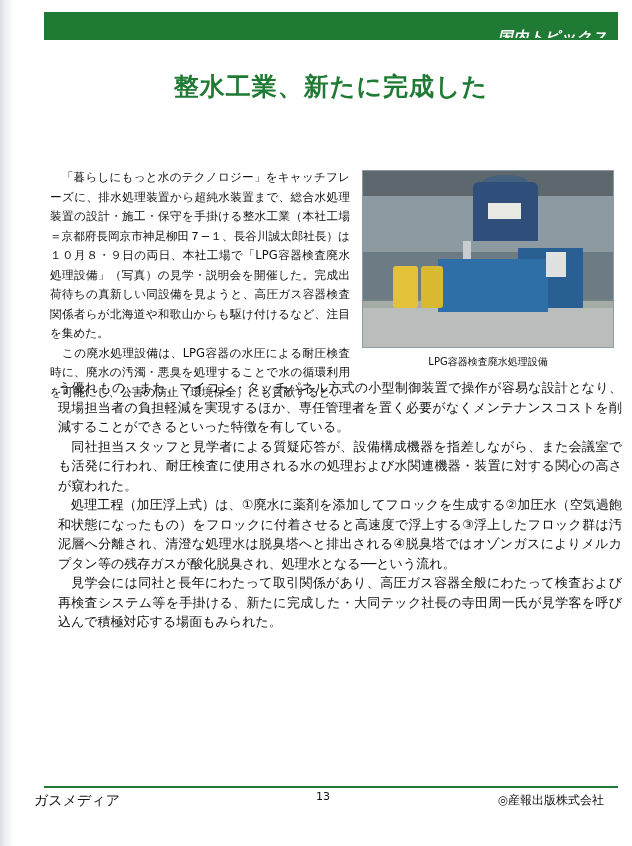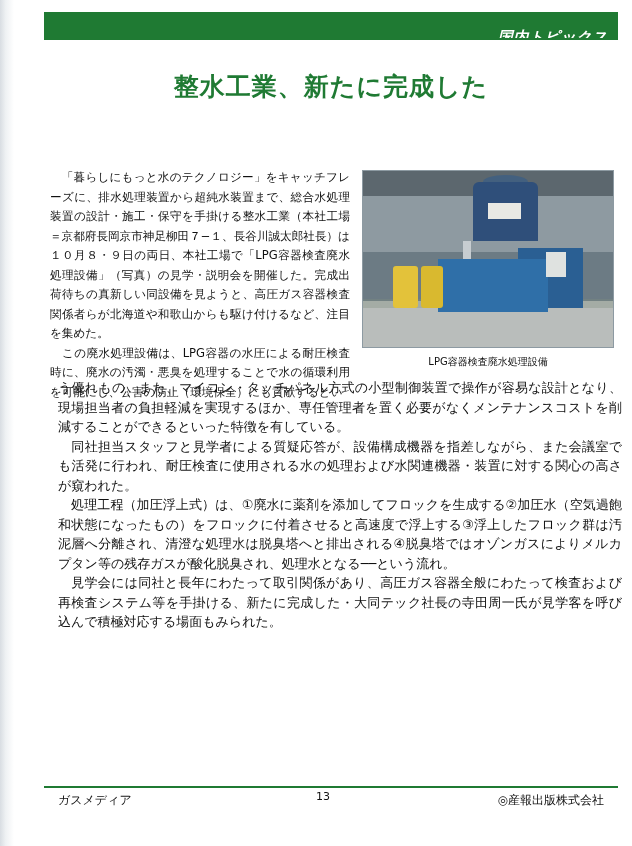--- a/index.html
+++ b/index.html
@@ -135,24 +135,24 @@
   .footer-rule {
     position: absolute;
     left: 30px;
     top: 786px;
     width: 574px;
     height: 2px;
     background: #1f7a33;
   }
   .footer-left {
     position: absolute;
-    left: 44px;
+    left: 20px;
     top: 792px;
     font-family: "DejaVu Sans", sans-serif;
-    font-size: 12px;
+    font-size: 14px;
     color: #111;
   }
   .footer-center {
     position: absolute;
     left: 0;
     top: 790px;
     width: 618px;
     text-align: center;
     font-family: "DejaVu Sans", sans-serif;
     font-size: 11px;

